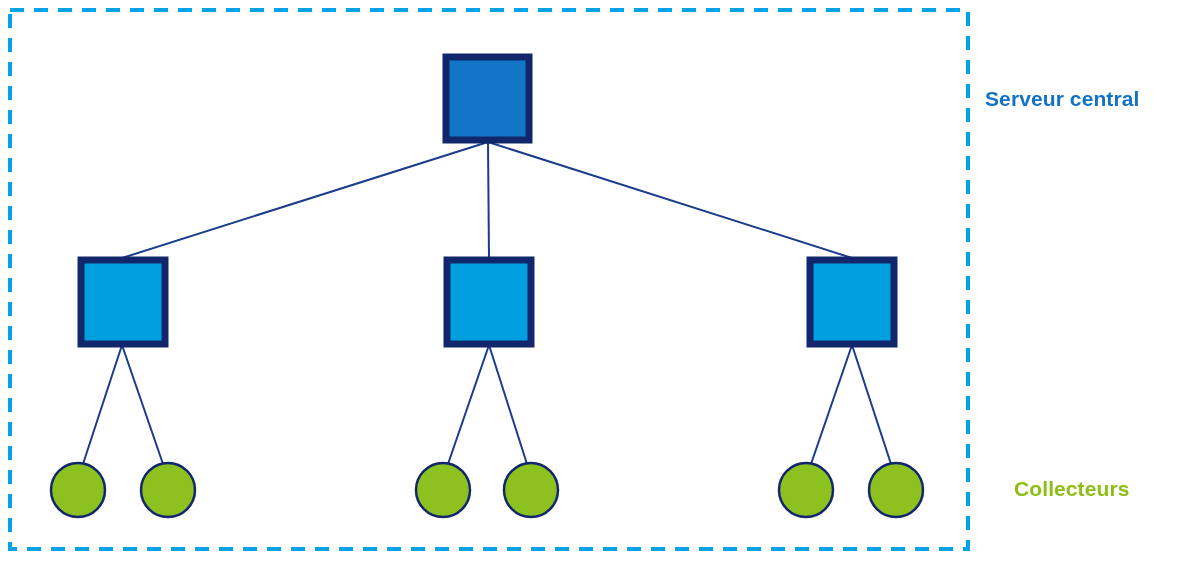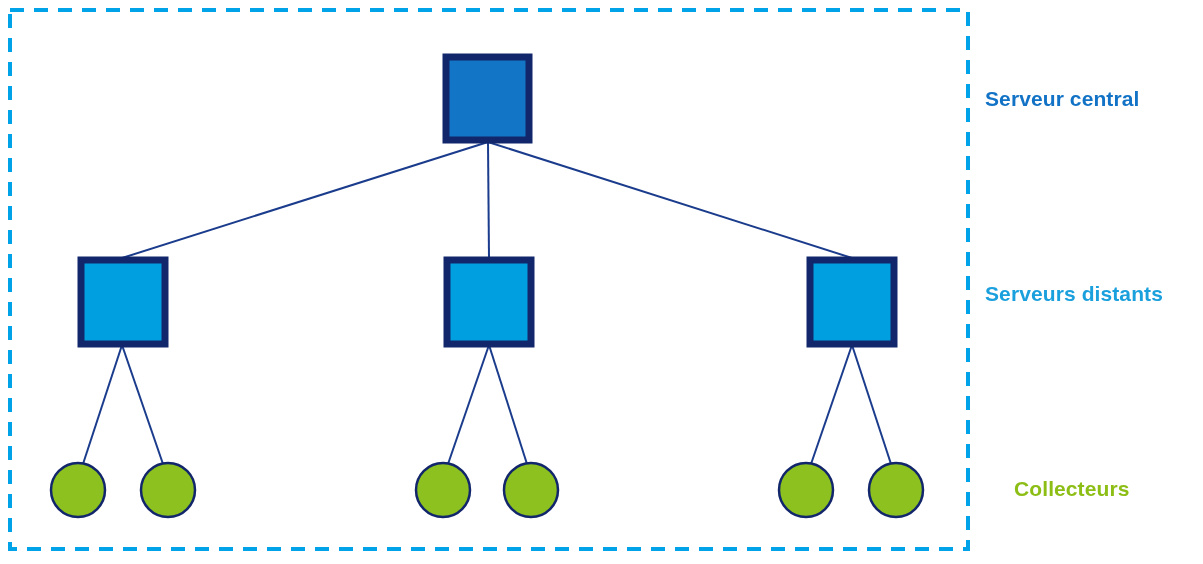--- a/index.html
+++ b/index.html
@@ -87,17 +87,16 @@
       </g>
 
     <g id="central-group">
         <rect x="446" y="57" width="83" height="83" fill="#1275C6" stroke="#12266B" stroke-width="7"></rect>
       </g>
 
   </svg>
 
   <div class="tier-label" id="label-central">Serveur central</div>
 
-  <div class="tier-label" id="label-remote">Serveurs distants</div>
 
   <div class="tier-label" id="label-collectors">Collecteurs</div>
 
 </div>
 
 </body></html>

